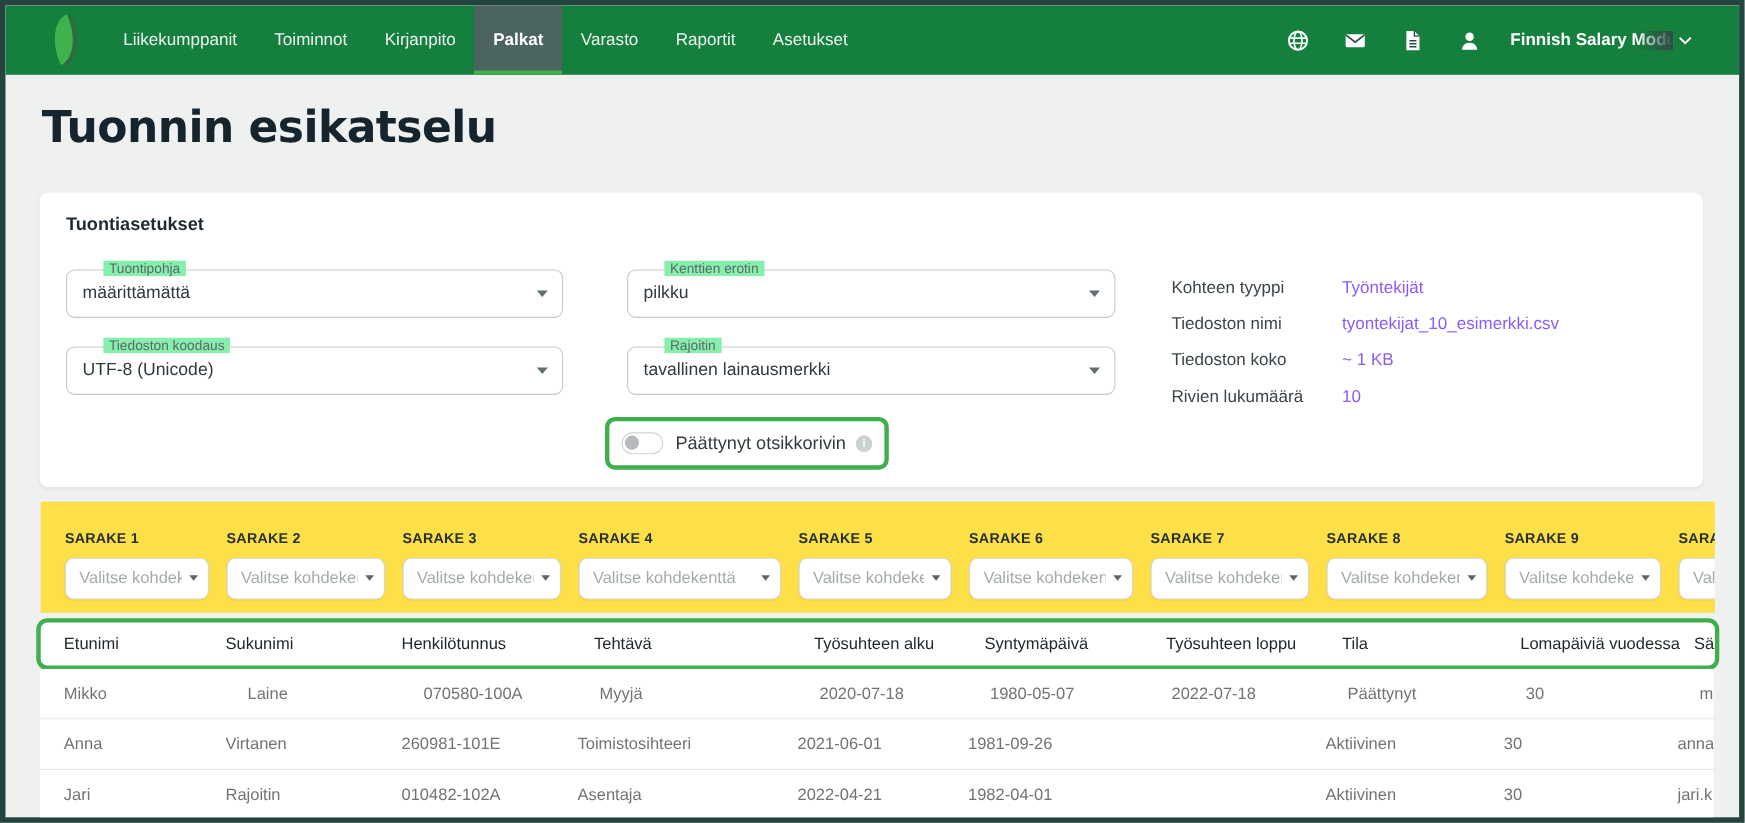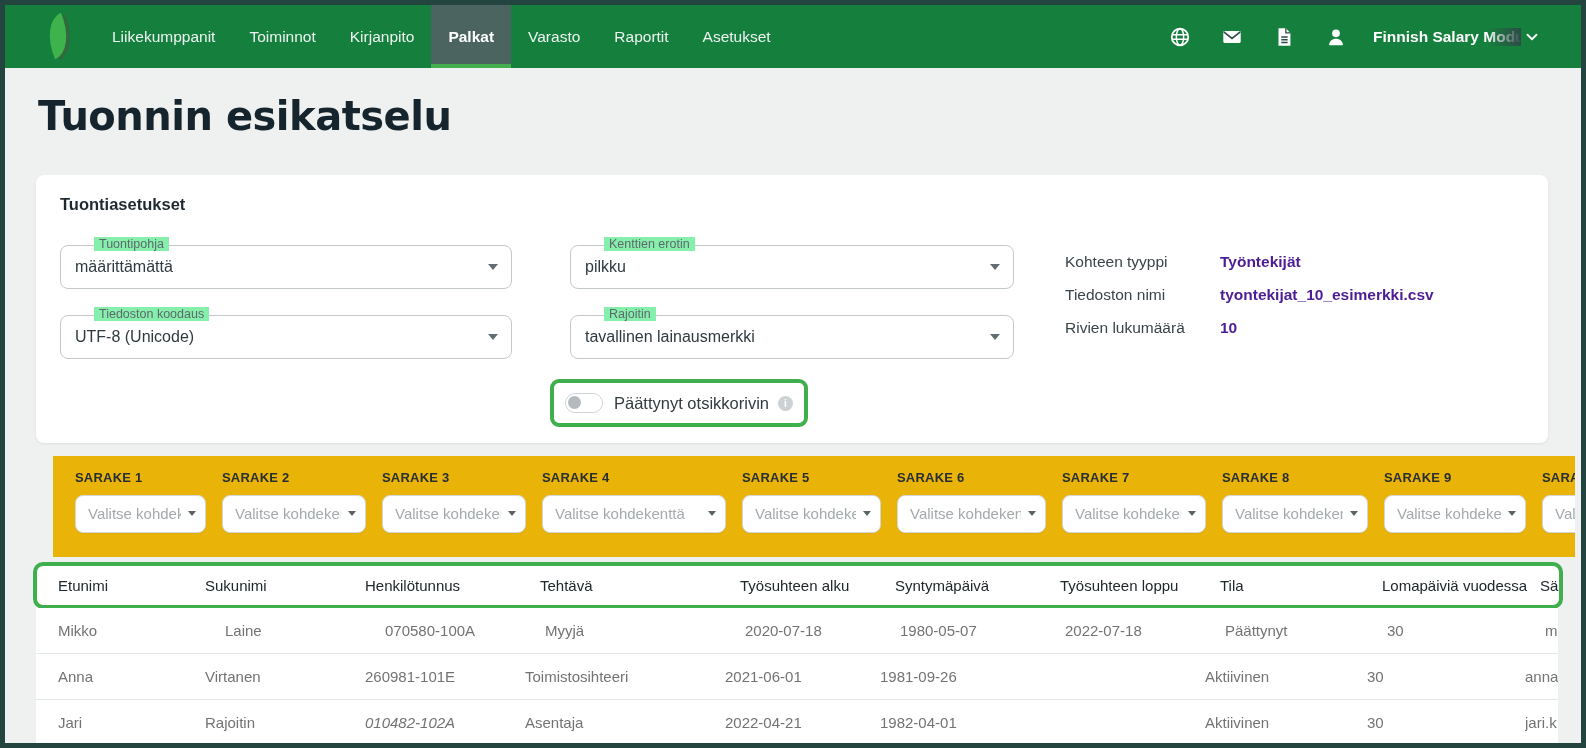--- a/index.html
+++ b/index.html
@@ -42,33 +42,33 @@
   .caret{position:absolute;right:13px;top:50%;margin-top:-3px;width:0;height:0;
     border-left:5px solid transparent;border-right:5px solid transparent;border-top:6px solid #636d71;}
   .sel.p0{left:24px;top:70px;width:452px;}
   .sel.p1{left:534px;top:70px;width:444px;}
   .sel.p2{left:24px;top:140px;width:452px;}
   .sel.p3{left:534px;top:140px;width:444px;}
 
   .file-info{position:absolute;left:1029px;top:76px;}
   .fi-row{display:flex;margin-bottom:12px;font-size:15.5px;line-height:21px;}
   .fi-label{width:155px;color:#3a4449;}
-  .fi-value{font-weight:bold;color:#4c1d95;white-space:nowrap;}
+  .fi-value{font-weight:normal;color:#8b5cf6;white-space:nowrap;}
 
   .hl-toggle{position:absolute;left:514px;top:204px;height:40px;display:inline-flex;align-items:center;
     border:4px solid #3fae4c;border-radius:9px;padding:0 11px;box-sizing:content-box;background:#fff;}
   .switch{width:36px;height:18px;border:1.5px solid #d0d4d6;border-radius:10px;background:#fff;position:relative;flex:none;cursor:pointer;}
   .knob{position:absolute;left:2px;top:1.5px;width:13px;height:13px;border-radius:50%;background:#b5babd;}
   .toggle-label{margin-left:11px;font-size:16.5px;color:#333b3f;white-space:nowrap;}
   .info-dot{margin-left:9px;width:15px;height:15px;border-radius:50%;background:#ccd2d4;color:#fff;
     font-size:10px;font-weight:bold;line-height:15px;text-align:center;flex:none;cursor:pointer;}
 
   
-  .table-head{position:absolute;left:48px;top:451px;width:1522px;height:101px;background:#eab308;
-    display:flex;padding-left:22px;box-sizing:border-box;overflow:hidden;}
+  .table-head{position:absolute;left:32px;top:451px;width:1522px;height:101px;background:#fde047;
+    display:flex;padding-left:22px;box-sizing:border-box;overflow:hidden;align-items:center;}
   .col{flex:none;}
   .col-label{margin-top:14px;font-size:13px;font-weight:bold;color:#272f33;letter-spacing:0.2px;white-space:nowrap;overflow:hidden;}
   .col-select{margin-top:10px;height:38px;background:#fff;border:1px solid #d3d7d8;border-radius:8px;position:relative;
     box-sizing:border-box;cursor:pointer;box-shadow:0 1px 1px rgba(0,0,0,0.04);}
   .col-select .ph{position:absolute;left:12px;right:24px;line-height:36px;font-size:15px;color:#a4aaac;
     white-space:nowrap;overflow:hidden;}
   .col-select .caret{right:9px;border-left-width:4.5px;border-right-width:4.5px;border-top-width:5.5px;border-top-color:#5b6468;}
 
   .hl-row{position:absolute;left:28px;top:557px;width:1530px;height:47px;border:4px solid #3fae4c;border-radius:10px;
     background:#fff;box-sizing:border-box;display:flex;align-items:center;padding-left:21px;overflow:hidden;}
@@ -155,20 +155,24 @@
     <div class="file-info" id="file-info">
         <div class="fi-row">
           <span class="fi-label">Kohteen tyyppi</span>
           <span class="fi-value">Työntekijät</span>
         </div>
         <div class="fi-row">
           <span class="fi-label">Tiedoston nimi</span>
           <span class="fi-value">tyontekijat_10_esimerkki.csv</span>
         </div>
         <div class="fi-row">
+          <span class="fi-label">Tiedoston koko</span>
+          <span class="fi-value">~ 1 KB</span>
+        </div>
+        <div class="fi-row">
           <span class="fi-label">Rivien lukumäärä</span>
           <span class="fi-value">10</span>
         </div>
       </div>
     <div class="hl-toggle">
       <div class="switch">
         <div class="knob"></div>
       </div>
       <span class="toggle-label">Päättynyt otsikkorivin</span>
       <span class="info-dot">i</span>
@@ -281,21 +285,21 @@
         <span class="cell" style="width: 155px;">2021-06-01</span>
         <span class="cell" style="width: 165px;">1981-09-26</span>
         <span class="cell" style="width: 160px;"></span>
         <span class="cell" style="width: 162px;">Aktiivinen</span>
         <span class="cell" style="width: 158px;">30</span>
         <span class="cell" style="width: 170px;">anna.</span>
       </div>
       <div class="drow">
         <span class="cell" style="width: 147px;">Jari</span>
         <span class="cell" style="width: 160px;">Rajoitin</span>
-        <span class="cell" style="width: 160px; font-style: italic;">010482-102A</span>
+        <span class="cell" style="width: 160px;">010482-102A</span>
         <span class="cell" style="width: 200px;">Asentaja</span>
         <span class="cell" style="width: 155px;">2022-04-21</span>
         <span class="cell" style="width: 165px;">1982-04-01</span>
         <span class="cell" style="width: 160px;"></span>
         <span class="cell" style="width: 162px;">Aktiivinen</span>
         <span class="cell" style="width: 158px;">30</span>
         <span class="cell" style="width: 170px;">jari.k</span>
       </div>
     </div>
 

